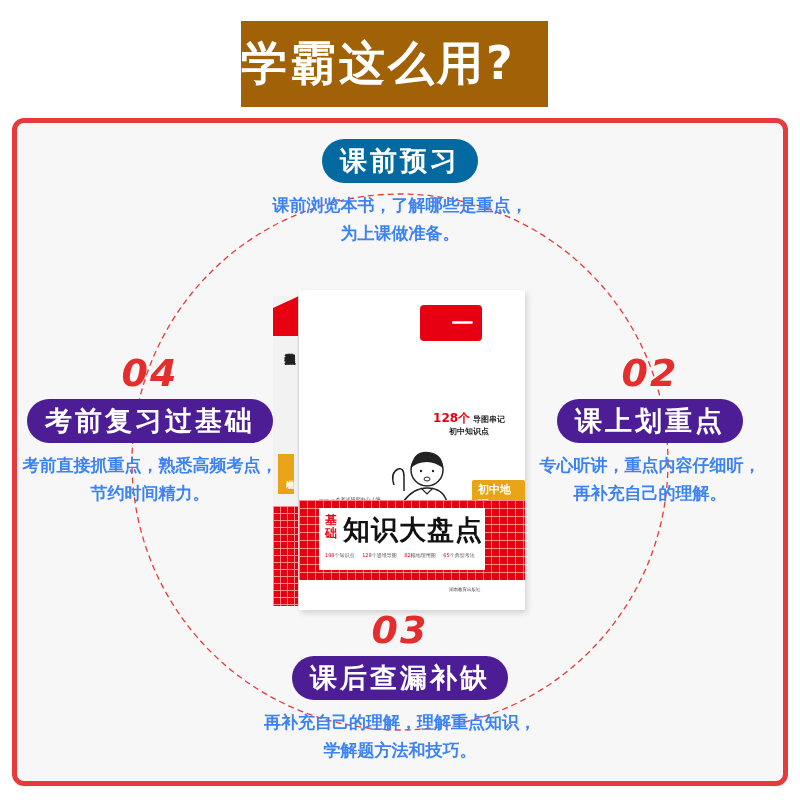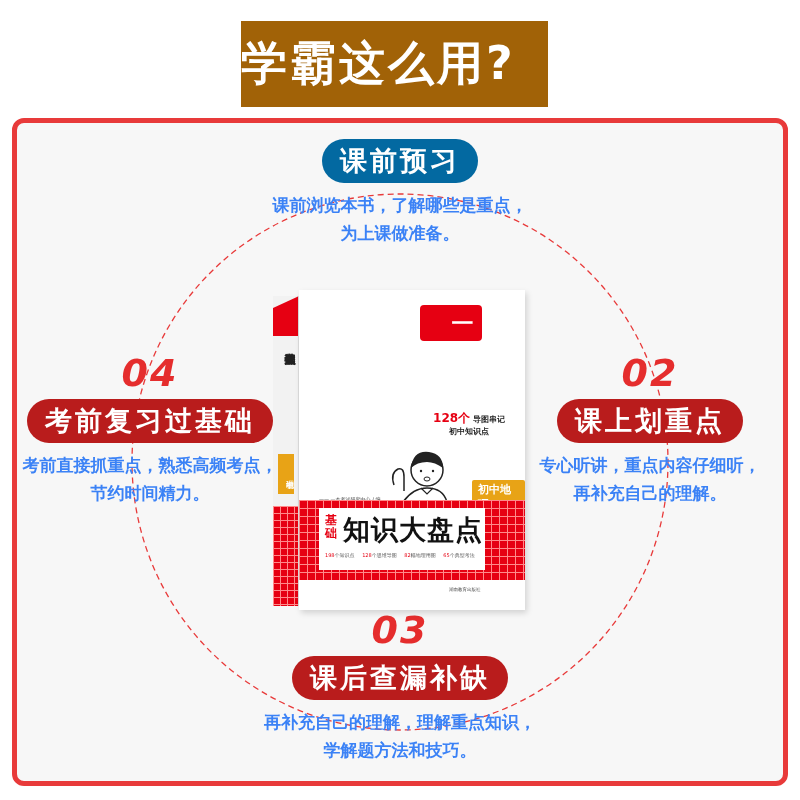--- a/index.html
+++ b/index.html
@@ -18,21 +18,21 @@
   }
 
   svg.ring { position:absolute; left:0; top:0; width:800px; height:800px; pointer-events:none; }
 
   .step { position:absolute; text-align:center; }
   .step .num {
     font-family:"DejaVu Sans", sans-serif; font-style:italic; font-weight:bold;
     color:#e52d2d; font-size:38px; line-height:40px; letter-spacing:2px;
   }
   .step .pill {
-    display:inline-block; background:#b91c1c; color:#fff; font-weight:bold;
+    display:inline-block; background:#4c1d95; color:#fff; font-weight:bold;
     font-size:27px; line-height:44px; height:44px; padding:0 18px; border-radius:22px;
     letter-spacing:3px; margin-top:6px;
   }
   .step .desc {
     color:#3b82f6; font-size:17px; line-height:28px; margin-top:8px; font-weight:bold;
   }
 
   
   .book { position:absolute; left:270px; top:290px; width:255px; height:320px; }
   .spine {

